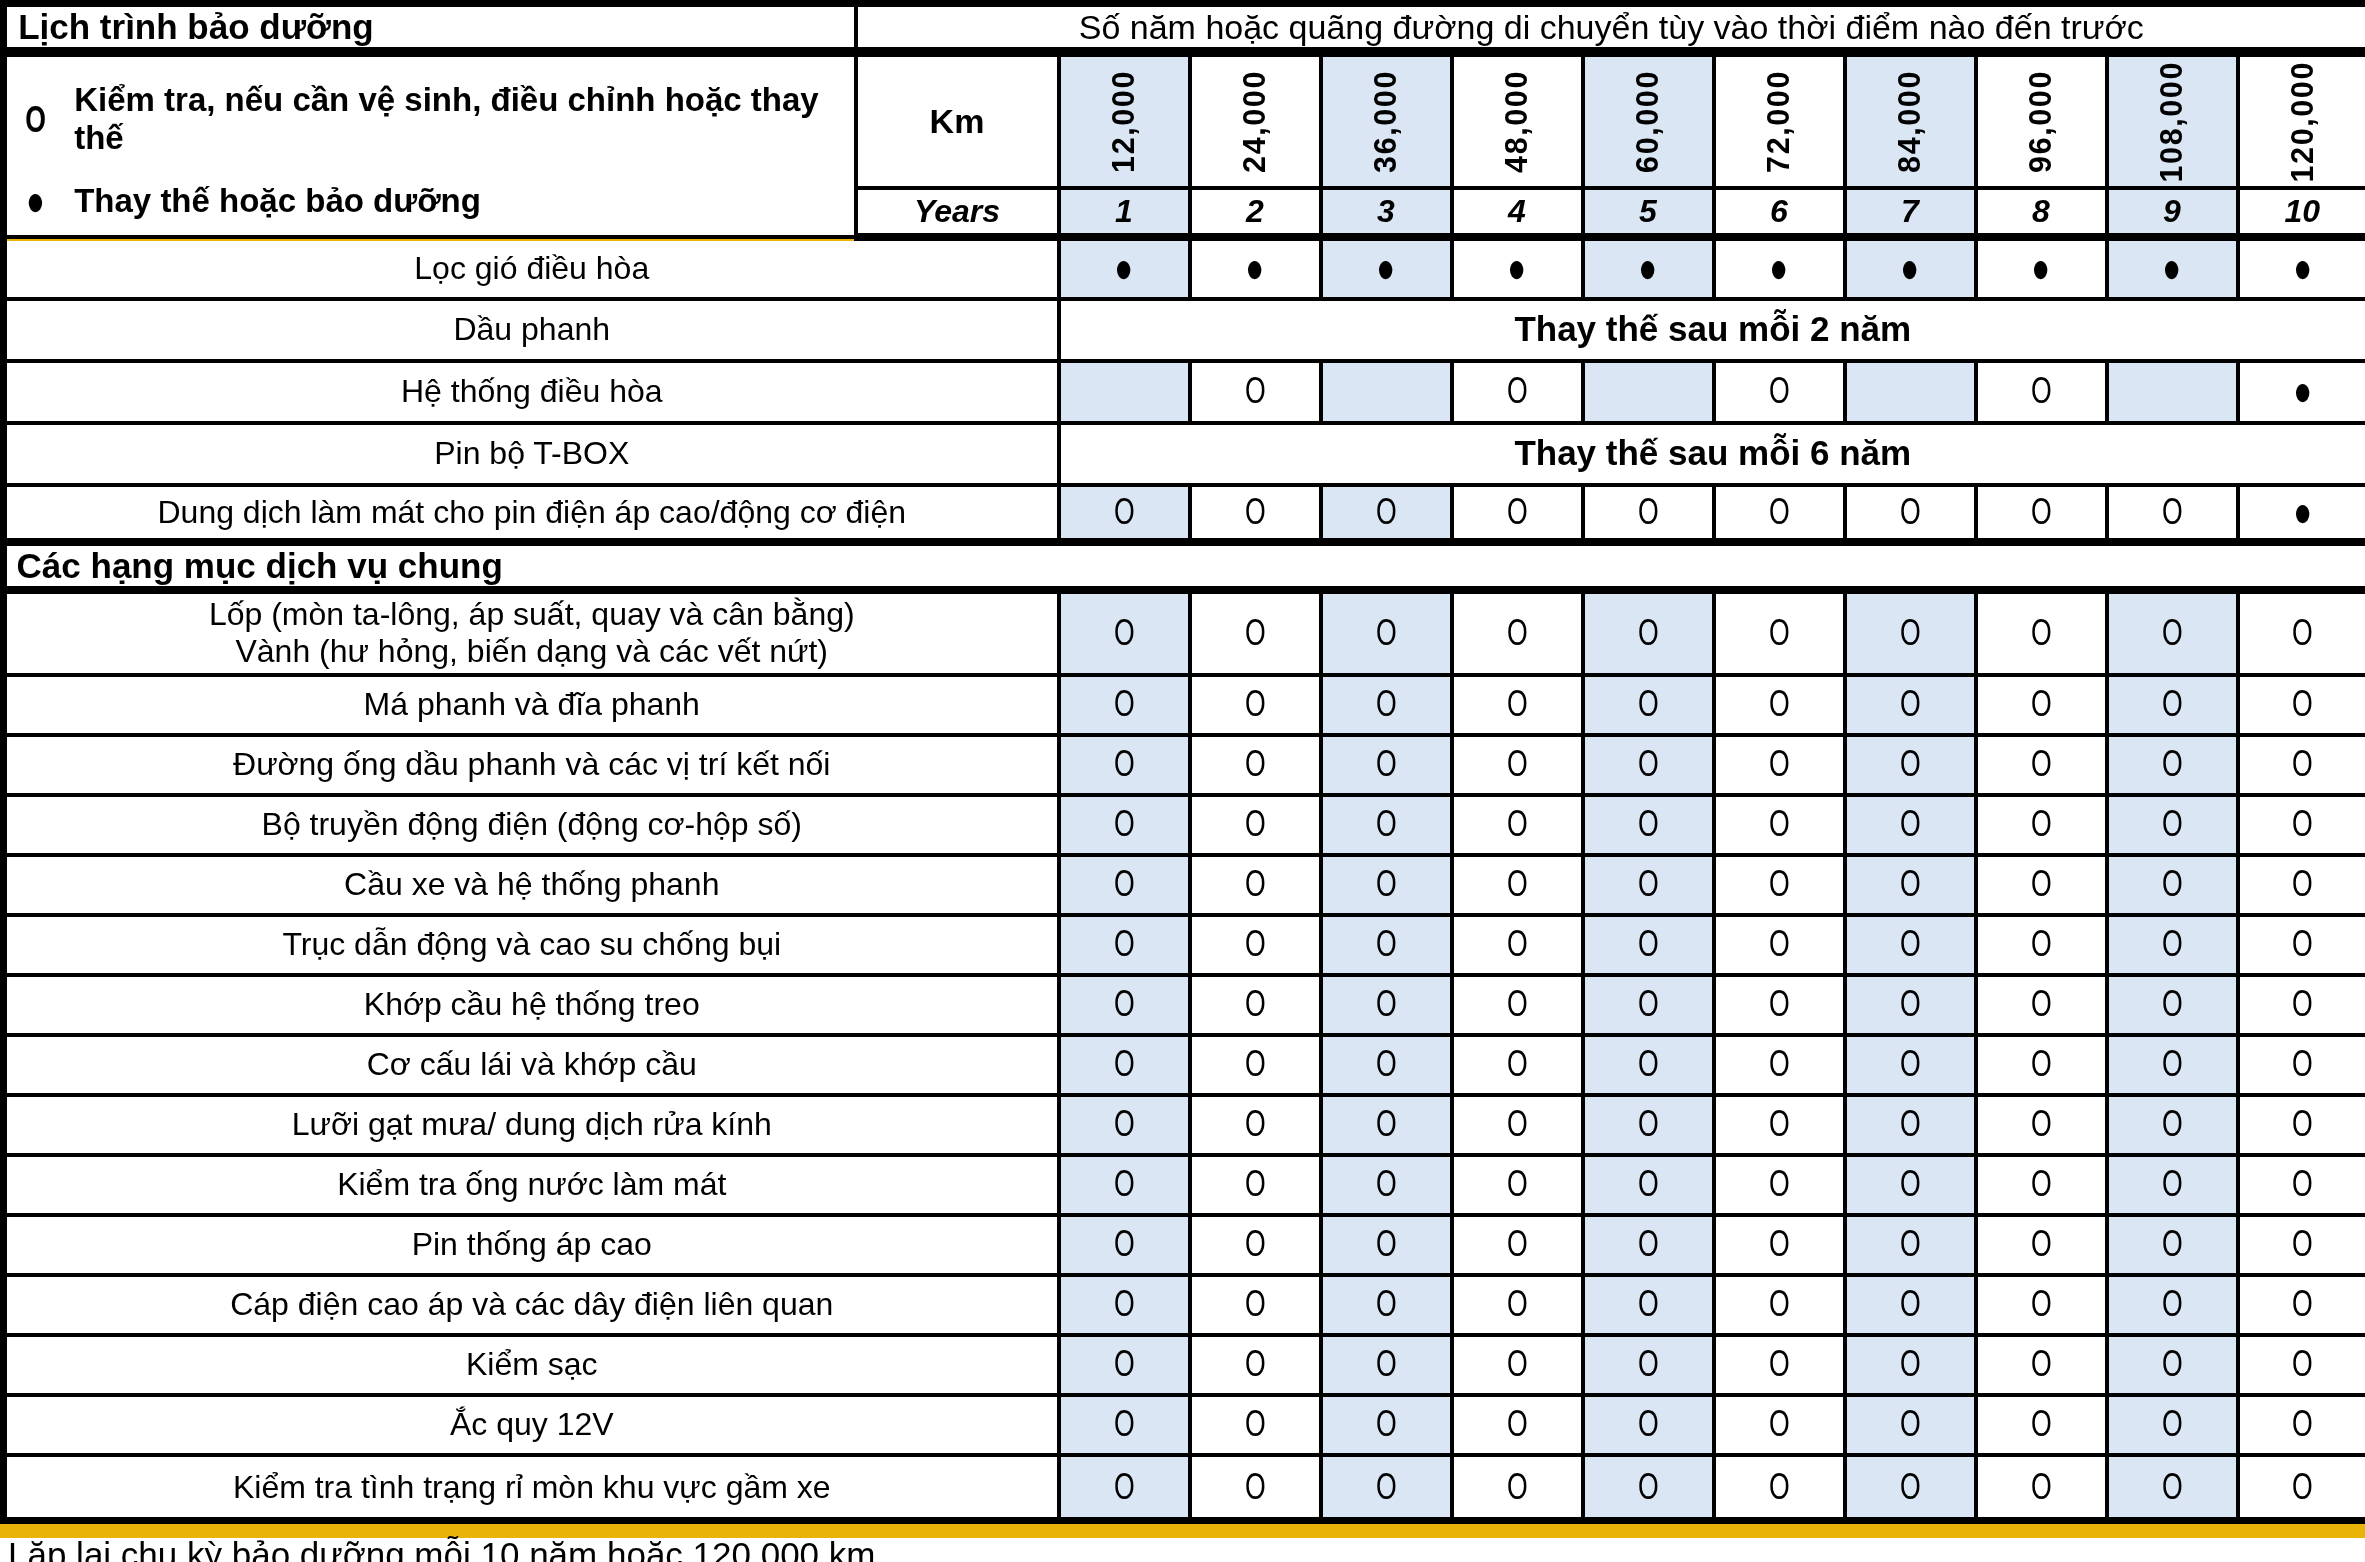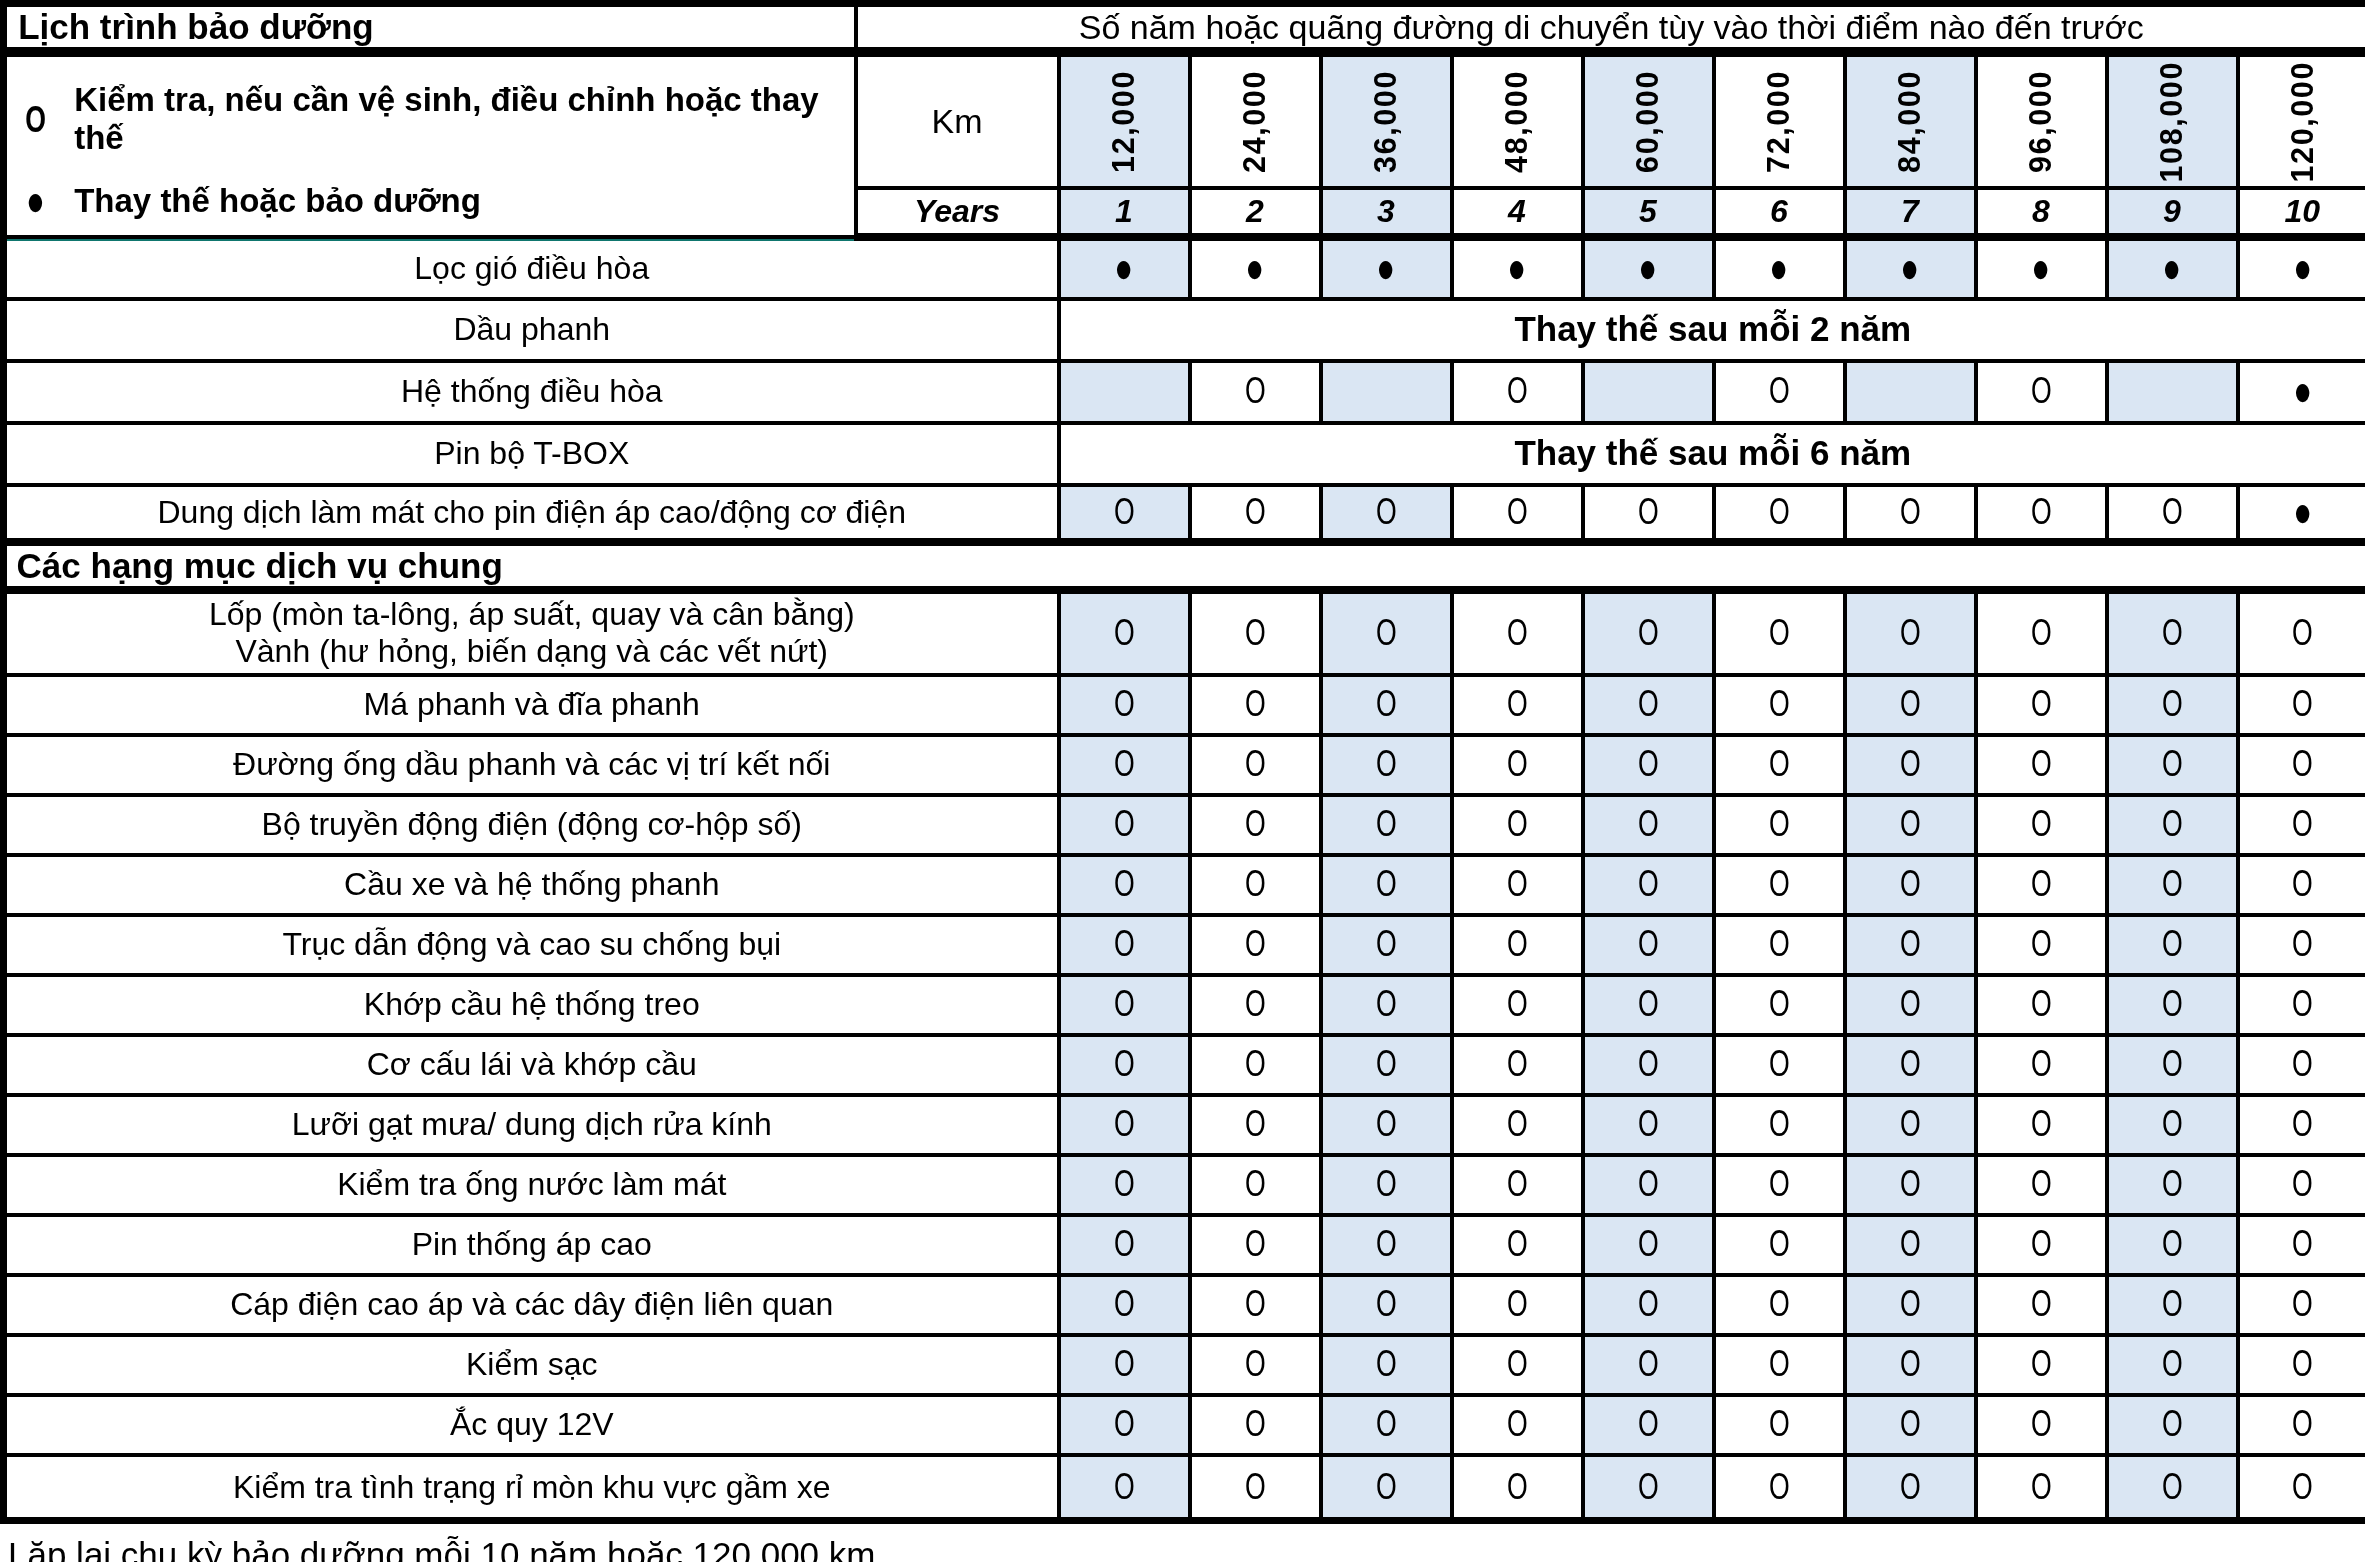--- a/index.html
+++ b/index.html
@@ -1,35 +1,35 @@
 <!DOCTYPE html>
 <html style="font-size:13px"><head>
 <meta charset="utf-8">
 <style>
   html,body{margin:0;padding:0;background:#fff;}
   body{width:2366px;height:1562px;font-family:"Liberation Sans",sans-serif;color:#000;}
-  .page{width:2366px;height:1336px;background:#0f766e;position:relative;}
+  .page{width:2366px;height:1538px;background:#eab308;position:relative;}
   table.sched{border-collapse:collapse;table-layout:fixed;width:2351px;margin:0;
     border:7.2px solid #000;}
   td{border:4px solid #000;border-top-width:4.8px;border-bottom-width:4.8px;
      text-align:center;vertical-align:middle;overflow:hidden;background:#fff;
      font-size:32px;line-height:1.15;padding:0 4.8px;}
   td.band{background:#dae6f3;}
   
   tr.r-title{height:48px;}
   tr.r-title td{border-bottom-width:10.4px;}
   td.title-left{text-align:left;font-weight:bold;font-size:35px;padding-left:11.2px;}
   td.title-right{font-size:34px;}
   tr.r-km{height:135px;}
   tr.r-years{height:48px;}
   tr.r-years td{border-bottom-width:8px;font-weight:bold;font-size:32px;font-style:italic;}
   td.legend-cell{text-align:left;vertical-align:bottom;padding:0 0 14.4px 11.2px;}
   .legend-line{display:flex;align-items:center;gap:21px;font-weight:bold;font-size:33px;margin-top:24px;}
   .lg-sym{display:inline-block;min-width:35px;text-align:center;}
-  td.hl{font-weight:normal;font-size:34px;}
+  td.hl{font-weight:bold;font-size:34px;}
   .vert{writing-mode:vertical-rl;transform:rotate(180deg);font-weight:bold;font-size:30.5px;
         letter-spacing:1.6px;margin:0 auto;}
   
   tr.r-data{height:60px;}
   tr.r-first{height:62px;}
   tr.r-dung{height:57px;}
   tr.r-tall{height:85px;}
   tr.r-last{height:66px;}
   tr.r-section{height:40px;}
   tr.r-section td{border-top-width:8px;border-bottom-width:8px;text-align:left;

